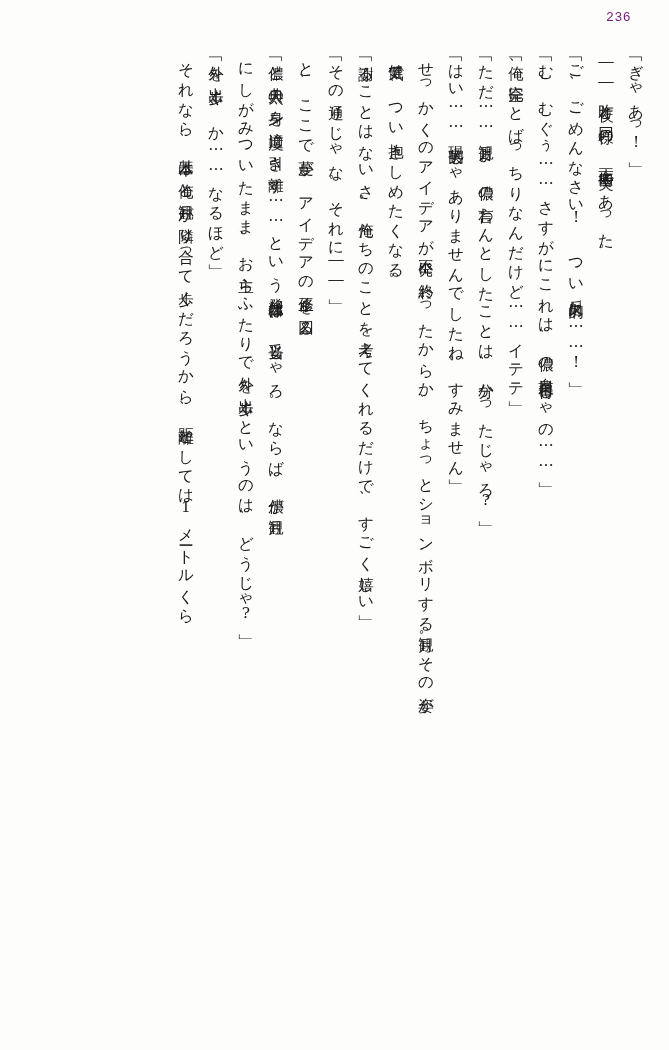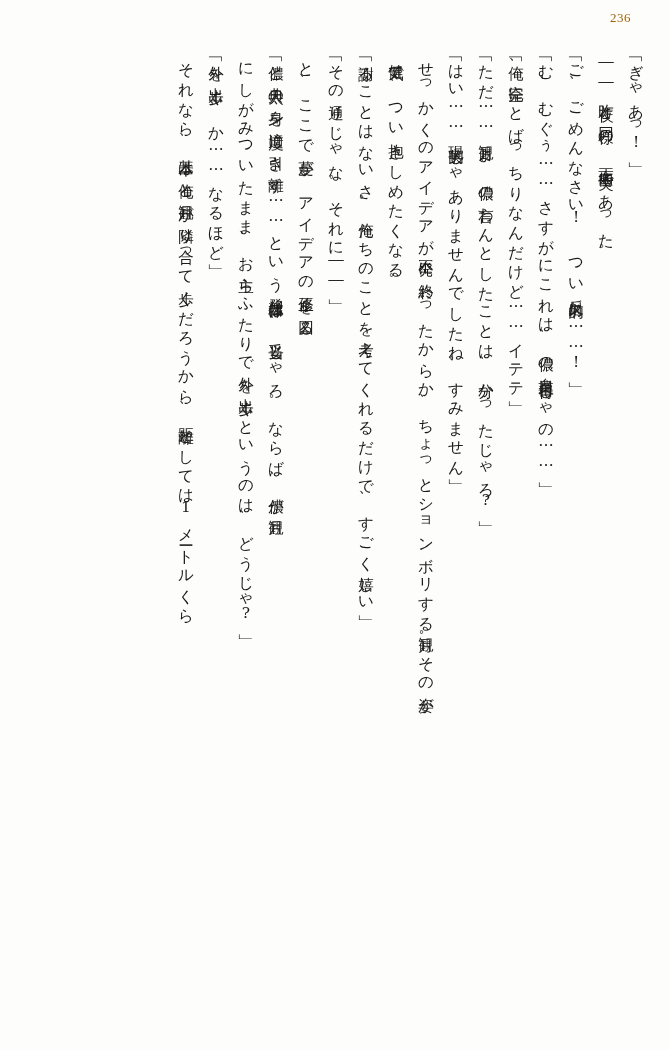--- a/index.html
+++ b/index.html
@@ -22,22 +22,22 @@
     background: #fdfdfc;
   }
 
   
   .page-number {
     position: absolute;
     top: 10px;
     right: 38px;
     font-size: 13px;
     letter-spacing: 0.5px;
-    color: #a16207;
-    font-family: Liberation Serif, serif;
+    color: #701a75;
+    font-family: Liberation Mono, monospace;
   }
 
   
   .body-text {
     position: absolute;
     top: 52px;
     right: 26px;
     left: 26px;
     bottom: 26px;
     display: flex;

